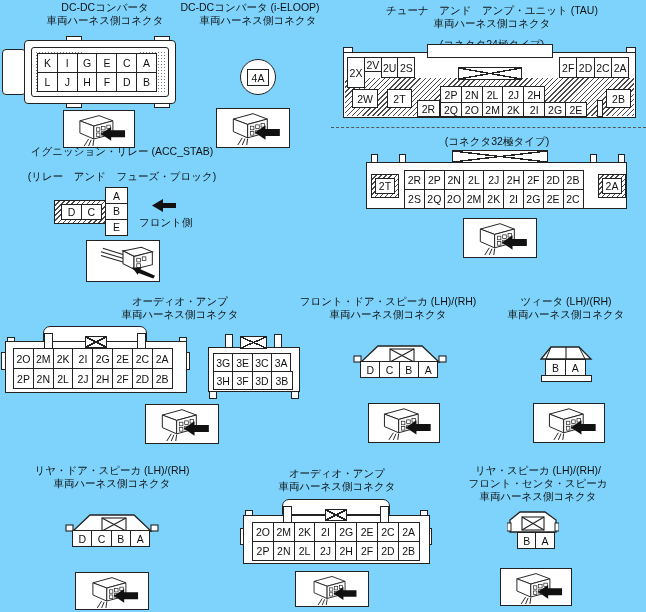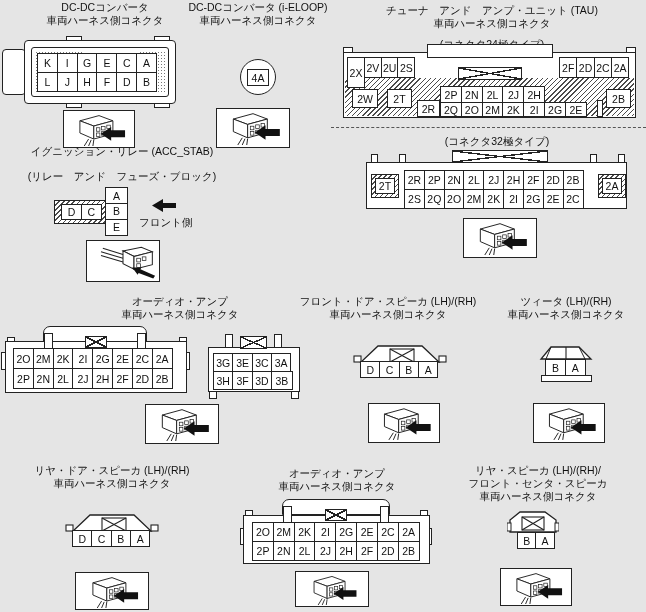--- a/index.html
+++ b/index.html
@@ -1,18 +1,18 @@
 <!DOCTYPE html>
 <html><head>
 <meta charset="utf-8">
 <style>
   *{box-sizing:border-box;margin:0;padding:0}
   html,body{background:#fff}
   body{width:646px;height:612px;font-family:"Liberation Sans","DejaVu Sans",sans-serif;color:#111}
-  #canvas{position:relative;width:646px;height:612px;background:#e5e5e5;overflow:hidden}
+  #canvas{position:relative;width:646px;height:612px;background:#7dd3fc;overflow:hidden}
   .abs{position:absolute}
   .hd{position:absolute;text-align:center;font-size:10.5px;line-height:13px;white-space:nowrap;color:#111}
   .box{position:absolute;border:1.5px solid #222;background:#fff}
   .thin{border-width:1.2px}
   .noBg{background:transparent}
   .round{border-radius:4px}
   .cell{border:1.2px solid #222;background:#fff;display:flex;align-items:center;justify-content:center;font-size:10.5px;color:#111;flex:0 0 auto}
   .cellrow{position:absolute;display:flex;z-index:3}
   .cellrow .cell+.cell{margin-left:-1.2px}
   .cellcol{position:absolute;display:flex;flex-direction:column;z-index:3}
@@ -90,21 +90,21 @@
         <div class="cell" style="width:21px;height:20px">B</div>
       </div>
     <div class="iconbox" style="left:63px;top:110px;width:72px;height:38px">
       <svg width="64" height="33" viewBox="0 0 72 38">
           <use href="#conn-icon-a"></use>
         </svg>
     </div>
   </div>
 
   <div>
-    <div class="hd" style="left:138px;top:1px;width:240px">DC-DCコンバータ (i-ELOOP)</div>
+    <div class="hd" style="left:130px;top:1px;width:240px">DC-DCコンバータ (i-ELOOP)</div>
     <div class="hd" style="left:138px;top:14px;width:240px">車両ハーネス側コネクタ</div>
     <div class="abs" style="left:240px;top:59px;width:36px;height:36px;border:1.5px solid #222;border-radius:50%;background:#fff"></div>
     <div class="cell abs" style="left:247px;top:69px;width:22px;height:17px">4A</div>
     <div class="iconbox" style="left:216px;top:108px;width:74px;height:40px">
       <svg width="66" height="34" viewBox="0 0 72 38">
           <use href="#conn-icon-a"></use>
         </svg>
     </div>
   </div>
 
@@ -114,21 +114,21 @@
     <div class="hd" style="left:342px;top:38px;width:300px">(コネクタ24極タイプ)</div>
 
     <div class="box thin" style="left:343px;top:47px;width:10px;height:8px;z-index:0"></div>
     <div class="box thin" style="left:626px;top:47px;width:10px;height:8px;z-index:0"></div>
     <div class="box" style="left:343px;top:52px;width:293px;height:66px;z-index:1"></div>
     <div class="abs hatch" style="left:345px;top:78px;width:289px;height:38px;z-index:2"></div>
     <div class="box" style="left:427px;top:44px;width:126px;height:14px;z-index:3"></div>
     <div class="xbox" style="left:458px;top:67px;width:64px;height:13px"></div>
     <div class="cellrow" style="left:347px;top:57px">
         <div class="cell" style="width:18px;height:31px">2X</div>
-        <div class="cell" style="width:18px;height:21px">2V</div>
+        <div class="cell" style="width:18px;height:15px">2V</div>
         <div class="cell" style="width:18px;height:21px">2U</div>
         <div class="cell" style="width:18px;height:21px">2S</div>
       </div>
     <div class="cellrow" style="left:559px;top:57px">
         <div class="cell" style="width:18.5px;height:21px">2F</div>
         <div class="cell" style="width:18.5px;height:21px">2D</div>
         <div class="cell" style="width:18.5px;height:21px">2C</div>
         <div class="cell" style="width:18.5px;height:21px">2A</div>
       </div>
     <div class="cell abs" style="left:352px;top:89px;width:26px;height:19px;z-index:3">2W</div>

